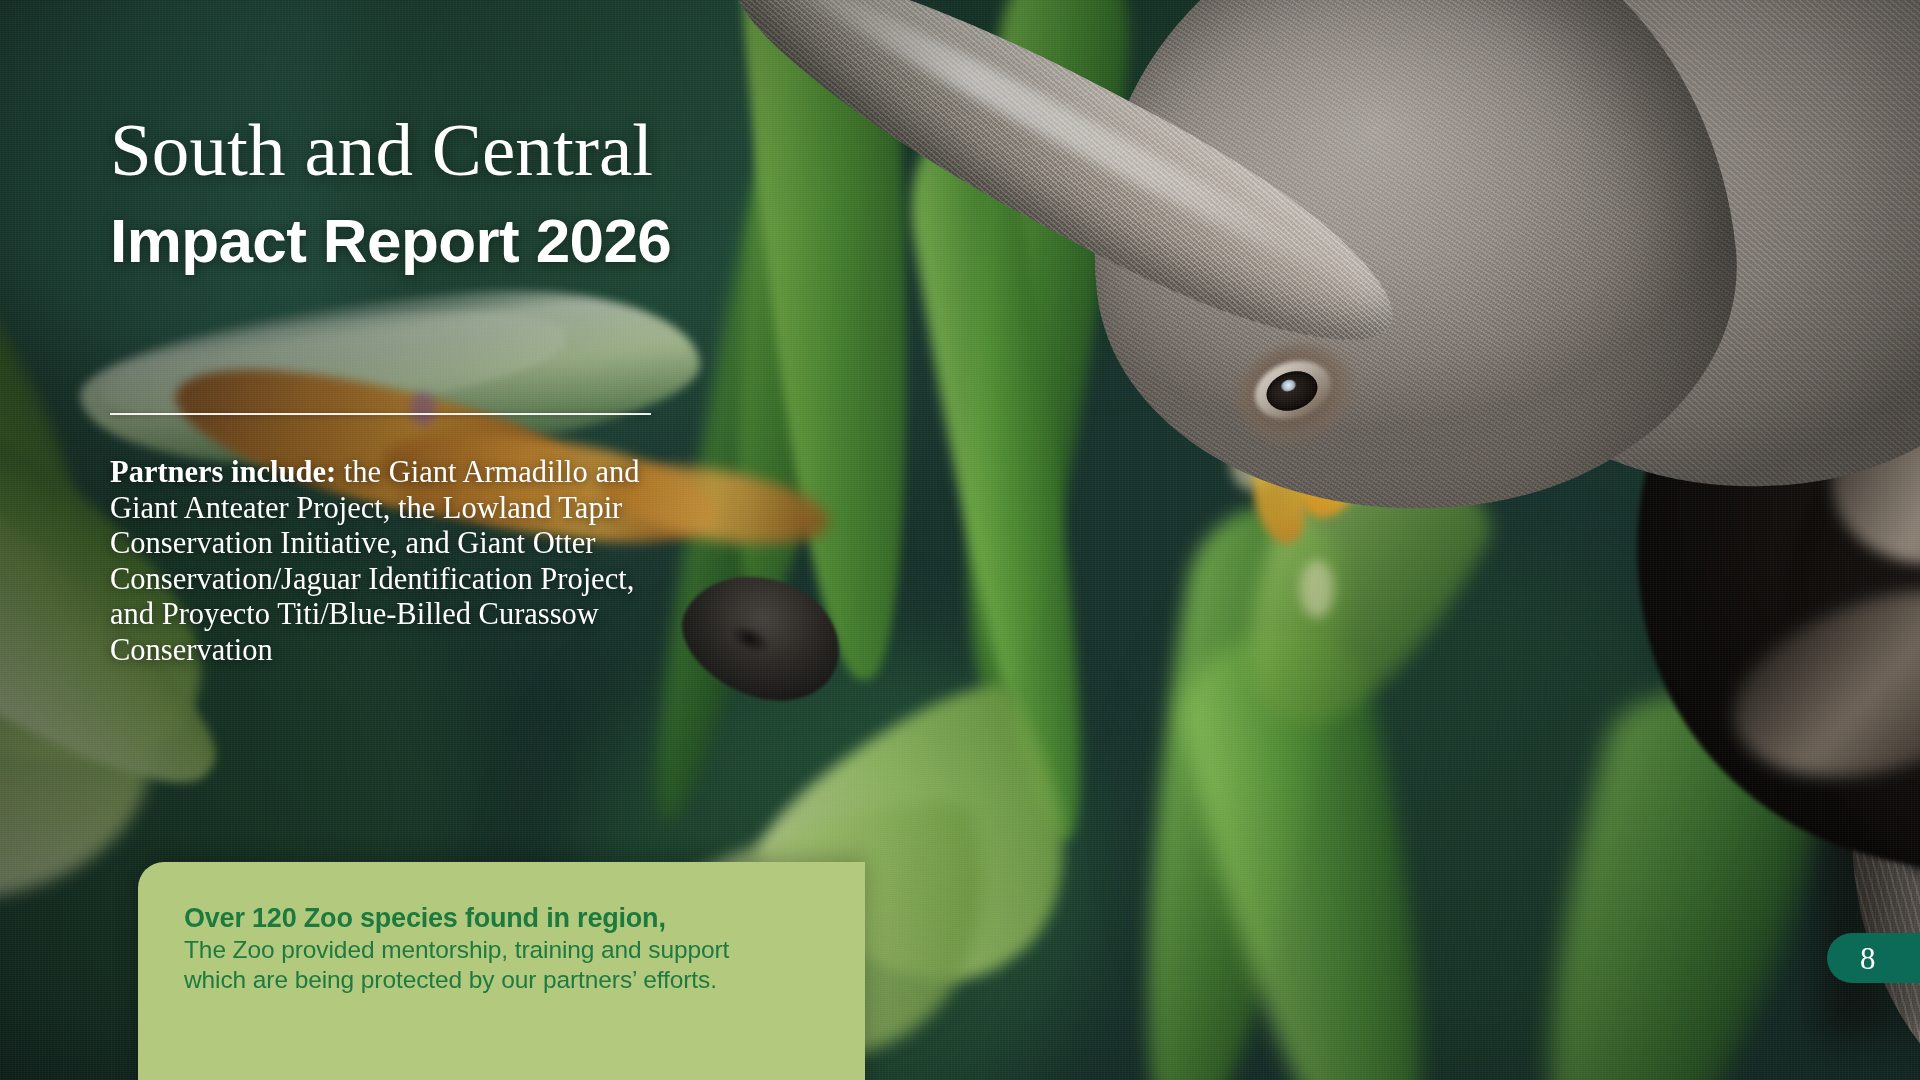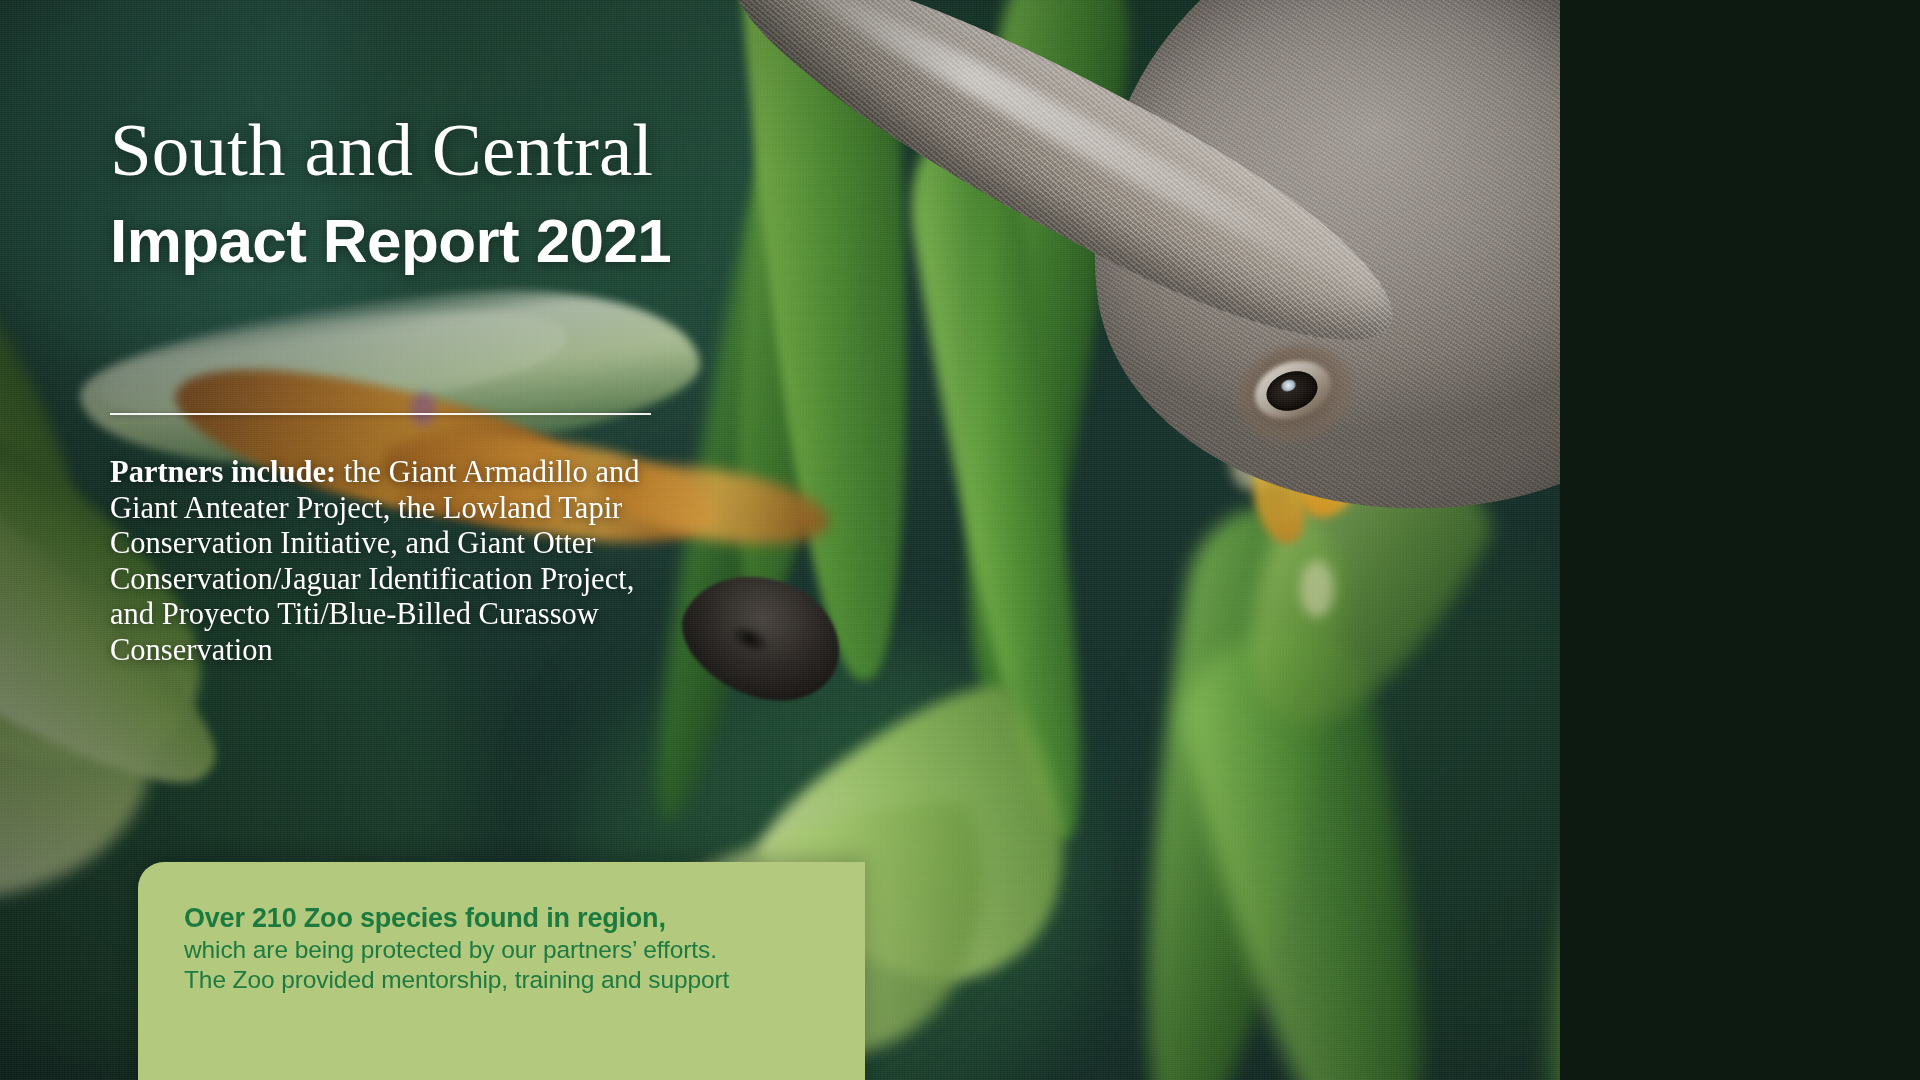--- a/index.html
+++ b/index.html
@@ -6,21 +6,21 @@
   * { margin:0; padding:0; box-sizing:border-box; }
   html, body {
     width:1920px; height:1080px;
     overflow:hidden;
     background:#0d1a12;
     font-family:"Liberation Sans", sans-serif;
   }
 
   #page {
     position:relative;
-    width:1560px; height:1080px;
+    width:1920px; height:1080px;
     overflow:hidden;
   }
 
   
   .photo {
     position:absolute; inset:0;
     overflow:hidden;
     background:#16301f;
   }
 
@@ -517,34 +517,34 @@
     </div>
 
     <div class="grade"></div>
     <div class="grain"></div>
   </div>
 
   <div class="content">
 
     <div class="title-block">
       <div class="title-line">South and Central</div>
-      <div class="title-line bold-sans">Impact Report 2021</div>
+      <div class="title-line bold-sans">Impact Report 2026</div>
     </div>
 
     <div class="rule"></div>
 
     <p class="partners">
       <b>Partners include:</b><span> the Giant Armadillo and Giant Anteater Project, the Lowland Tapir Conservation Initiative, and Giant Otter Conservation/Jaguar Identification Project, and Proyecto Titi/Blue-Billed Curassow Conservation</span>
     </p>
 
     <div class="callout">
-      <div class="callout-head">Over 210 Zoo species found in region,</div>
+      <div class="callout-head">Over 120 Zoo species found in region,</div>
       <div class="callout-body">
+        <div>The Zoo provided mentorship, training and support</div>
         <div>which are being protected by our partners’ efforts.</div>
-        <div>The Zoo provided mentorship, training and support</div>
       </div>
     </div>
 
     <div class="page-pill">
       <span>8</span>
     </div>
 
   </div>
 </div>
 

